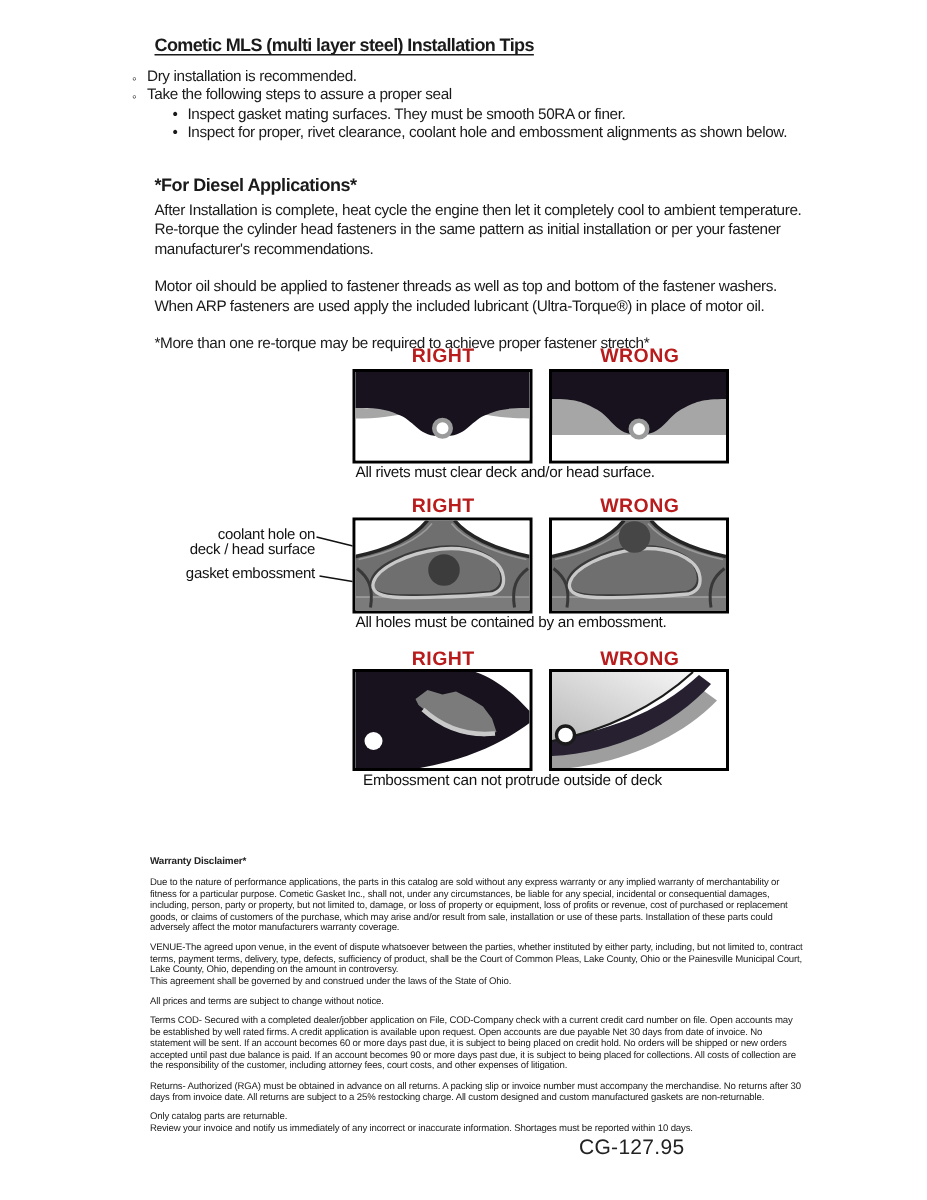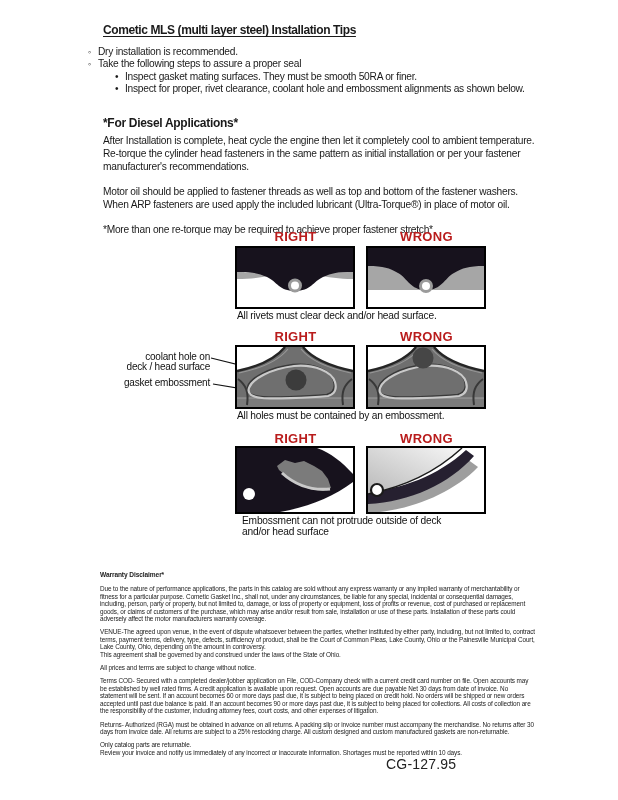--- a/index.html
+++ b/index.html
@@ -158,21 +158,20 @@
       <rect x="0" y="0" width="116" height="64" fill="#ffffff"></rect>
       <path d="M0,52 C30,49 66,38 99,11 L110,19 C85,45 46,60 12,64 L0,64 Z" fill="#9e9e9e"></path>
       <path d="M0,44 C33,41 70,28 98,2 L106,8 C81,36 42,54 0,56 Z" fill="#262030"></path>
       <path d="M0,0 L94,0 C69,23 36,39 0,46 Z" fill="url(#silver)"></path>
       <path d="M94,0 C69,23 36,39 0,46" fill="none" stroke="#1b1b1b" stroke-width="1.4"></path>
       <circle cx="9" cy="42" r="6" fill="#ffffff" stroke="#1b1b1b" stroke-width="2.2"></circle>
     </svg>
   </div>
   <div class="abs caption" style="left:230px; top:516px; width:240px;margin-left:12px;">
     <div>Embossment can not protrude outside of deck</div>
-    <div>and/or head surface</div>
   </div>
 
   <div class="abs legal">
     <h3>Warranty Disclaimer*</h3>
     <p>Due to the nature of performance applications, the parts in this catalog are sold without any express warranty or any implied warranty of merchantability or fitness for a particular purpose.  Cometic Gasket Inc., shall not, under any circumstances, be liable for any special, incidental or consequential damages, including, person, party or property, but not limited to, damage, or loss of property or equipment, loss of profits or revenue, cost of purchased or replacement goods, or claims of customers of the purchase, which may arise and/or result from sale, installation or use of these parts.  Installation of these parts could adversely affect the motor manufacturers warranty coverage.</p>
     <p class="tight">VENUE-The agreed upon venue, in the event of dispute whatsoever between the parties, whether instituted by either party, including, but not limited to, contract terms, payment terms, delivery, type, defects, sufficiency of product, shall be the Court of Common Pleas, Lake County, Ohio or the Painesville Municipal Court, Lake County, Ohio, depending on the amount in controversy.</p>
     <p>This agreement shall be governed by and construed under the laws of the State of Ohio.</p>
     <p>All prices and terms are subject to change without notice.</p>
     <p>Terms COD- Secured with a completed dealer/jobber application on File, COD-Company check with a current credit card number on file.  Open accounts may be established by well rated firms.  A credit application is available upon request.  Open accounts are due payable Net 30 days from date of invoice.  No statement will be sent.  If an account becomes 60 or more days past due, it is subject to being placed on credit hold.  No orders will be shipped or new orders accepted until past due balance is paid.  If an account becomes 90 or more days past due, it is subject to being placed for collections.  All costs of collection are the responsibility of the customer, including attorney fees, court costs, and other expenses of litigation.</p>
     <p>Returns- Authorized (RGA) must be obtained in advance on all returns.  A packing slip or invoice number must accompany the merchandise.  No returns after 30 days from invoice date.  All returns are subject to a 25% restocking charge.  All custom designed and custom manufactured gaskets are non-returnable.</p>

